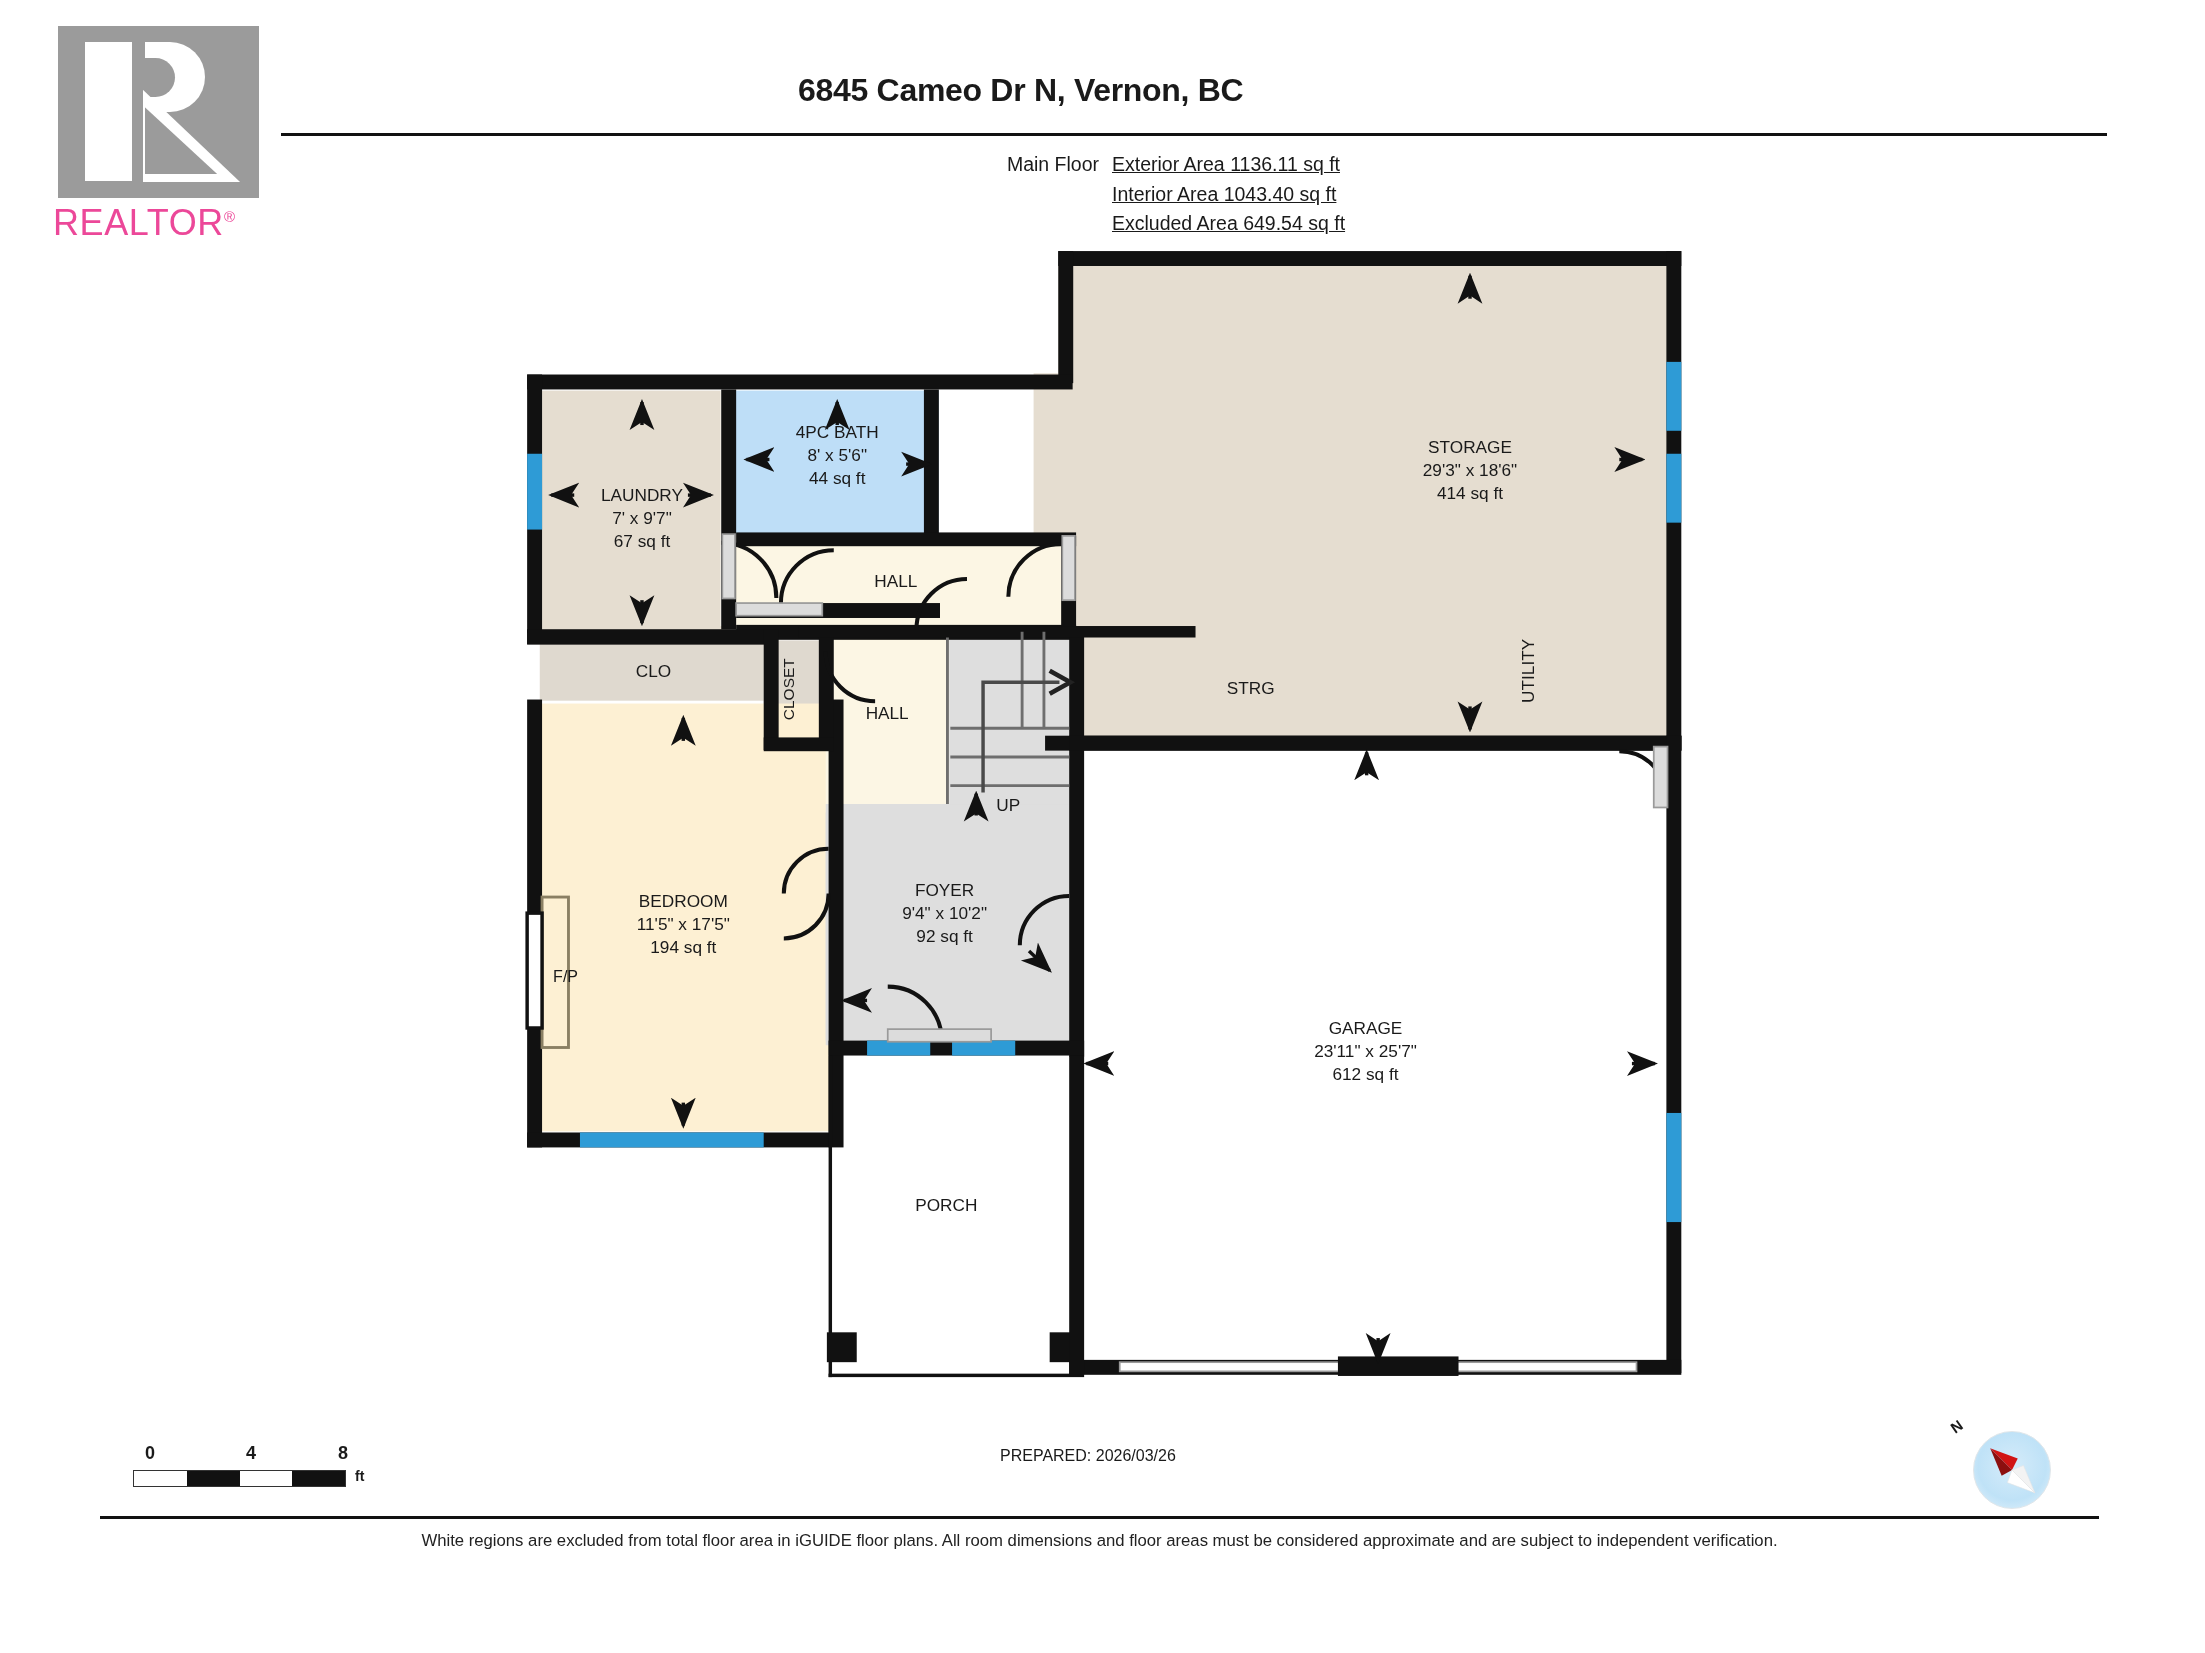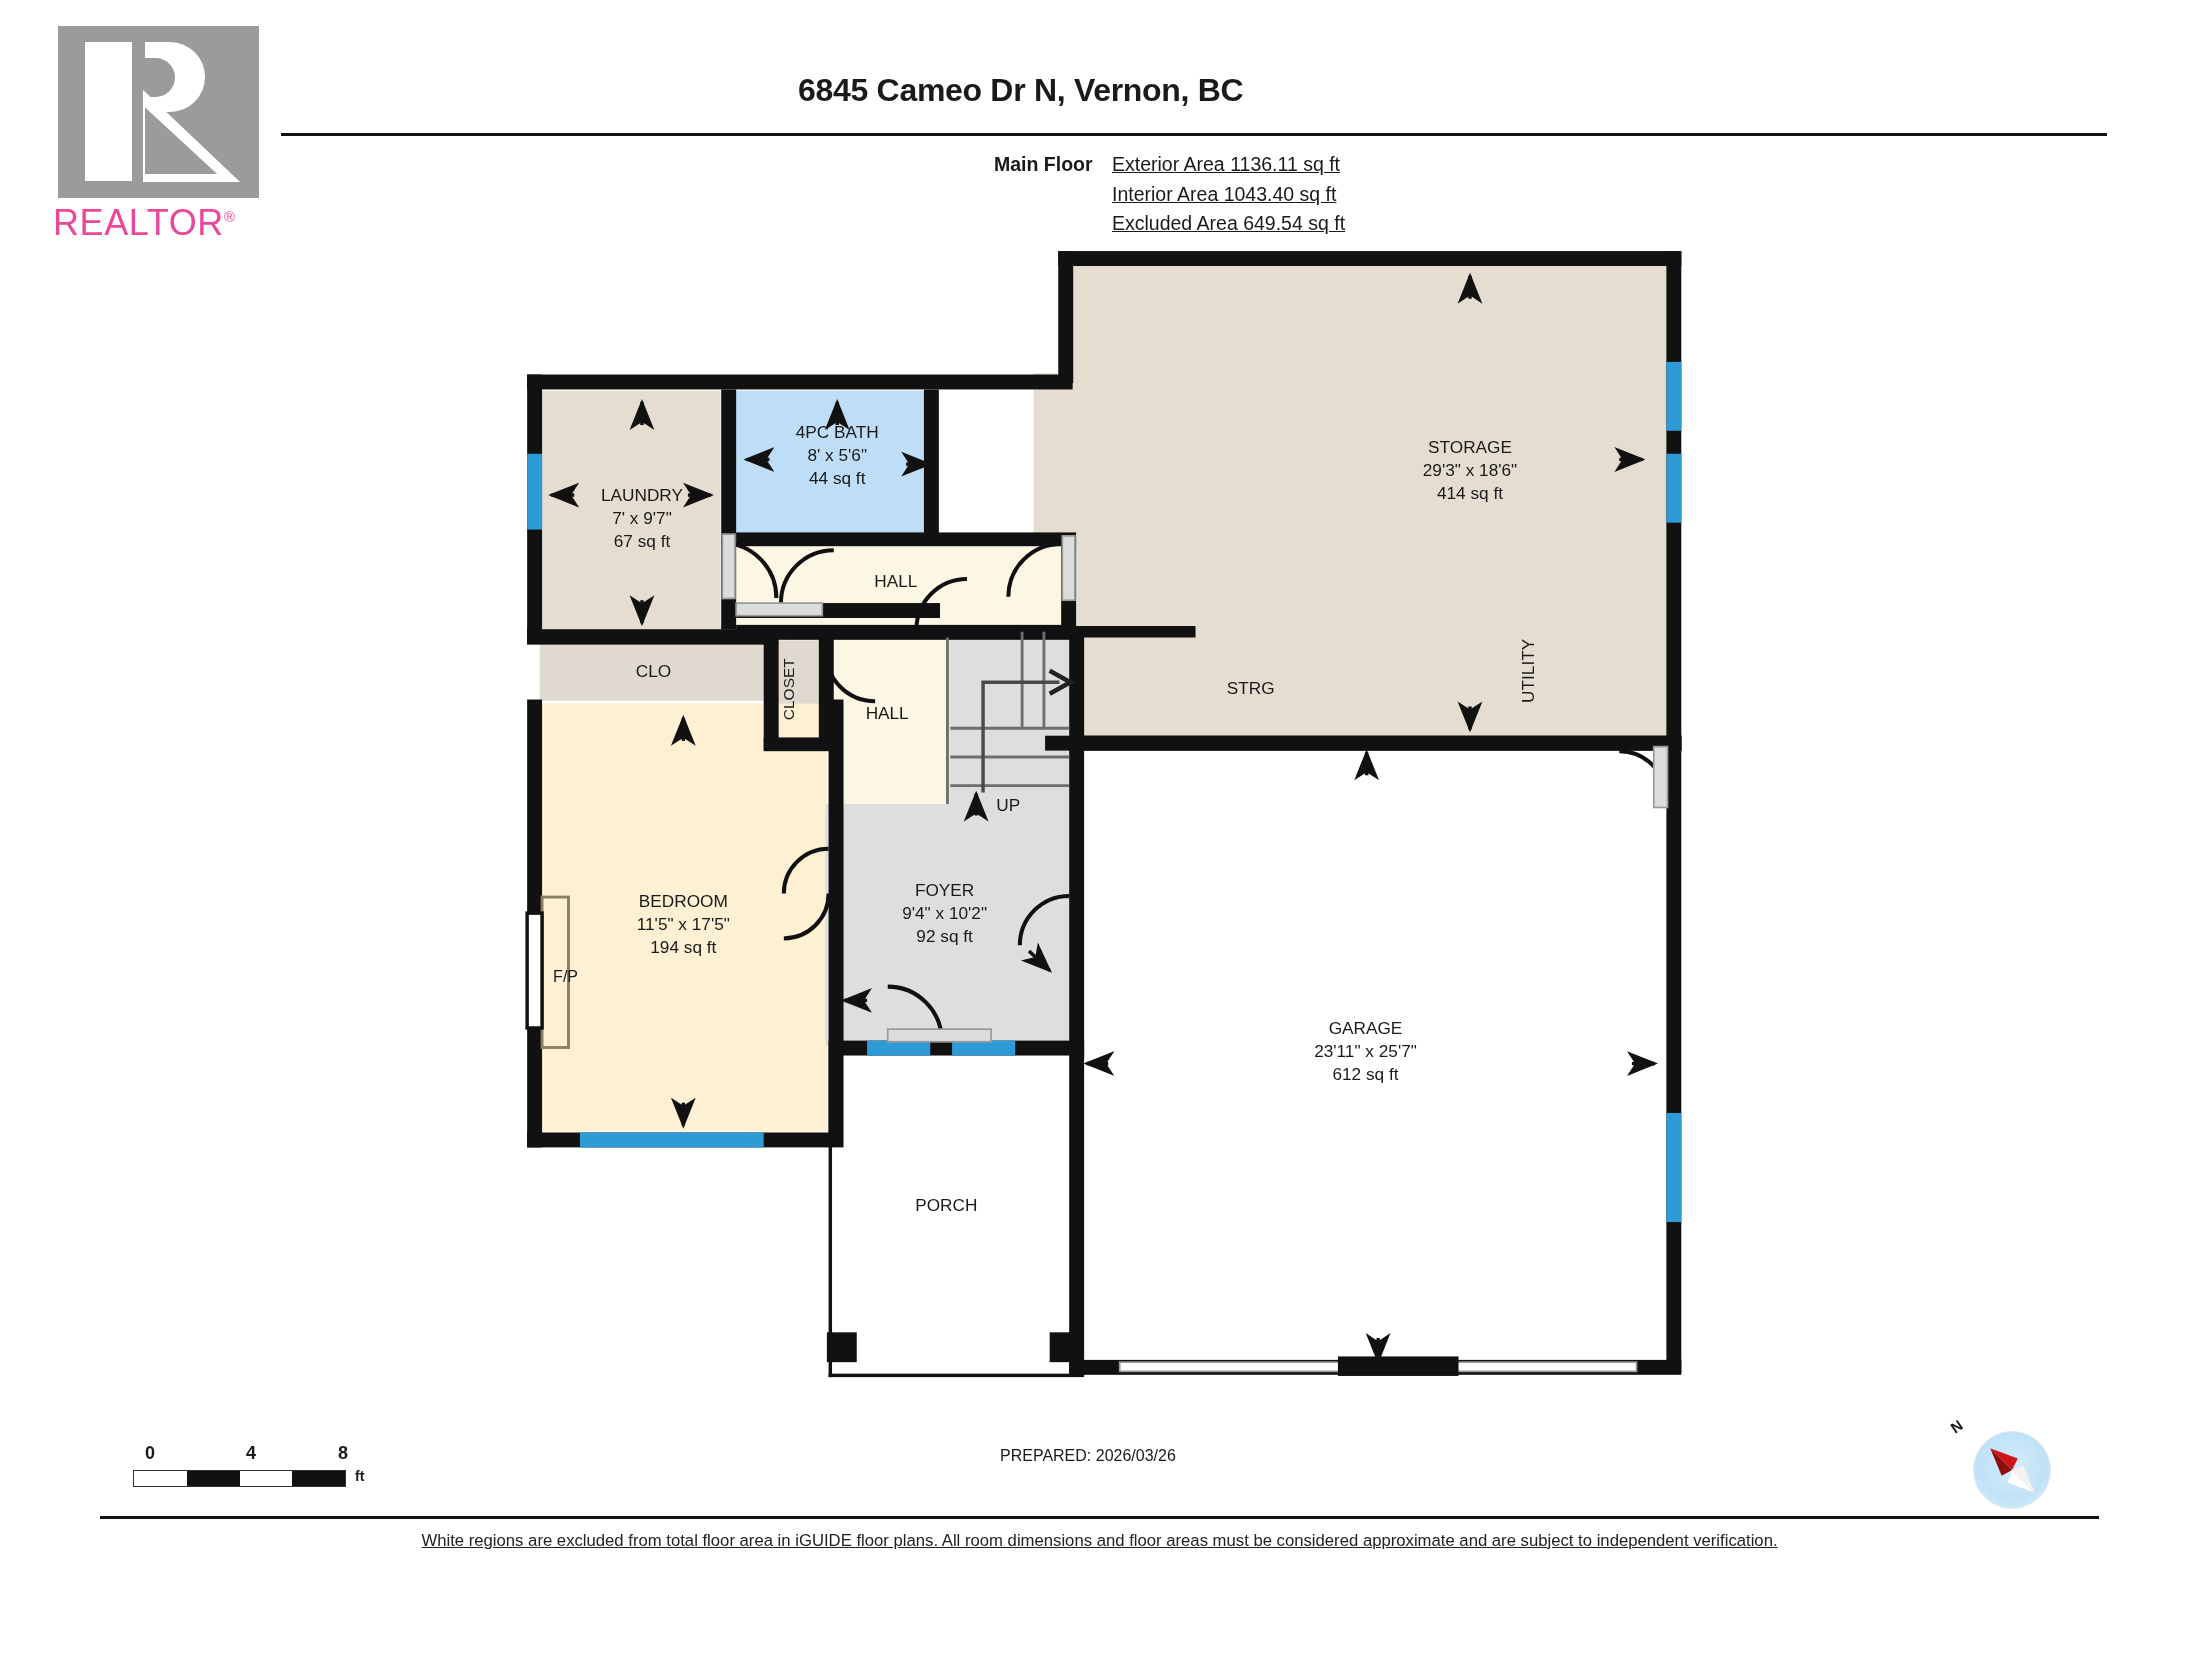--- a/index.html
+++ b/index.html
@@ -22,21 +22,21 @@
   #logo .word{position:absolute;left:0;top:176px;width:207px;
               font-size:36px;letter-spacing:0.6px;color:#ec4899;font-weight:400;}
   #logo .reg{font-size:15px;vertical-align:super;}
 
   #title{position:absolute;left:798px;top:72px;width:632px;text-align:left;
          font-size:32px;font-weight:bold;letter-spacing:-0.3px;}
   #hrule{position:absolute;left:281px;top:133px;width:1826px;height:3.4px;background:#111;}
 
   #summary{position:absolute;left:994px;top:150px;font-size:19.5px;line-height:1.52;}
   #summary .srow{display:flex;}
-  #summary .slabel{width:118px;font-weight:bold;text-align:left;}
+  #summary .slabel{width:118px;font-weight:normal;text-align:center;}
   #summary .sval{text-align:left;text-decoration:underline;}
 
   
   #plan{position:absolute;left:0;top:0;width:2205px;height:1654px;}
 
   
   #scalebar{position:absolute;left:133px;top:1470px;width:211px;height:15px;
             border:1.1px solid #333;display:flex;background:#fff;}
   #scalebar i{flex:1;display:block;}
   #scalebar i.on{background:#111;}
@@ -47,21 +47,21 @@
 
   #compass{position:absolute;left:1973px;top:1431px;width:80px;height:80px;}
   #compass .ring{position:absolute;left:0;top:0;width:78px;height:78px;border-radius:50%;
     background:radial-gradient(circle at 50% 45%,#d6ecfa 0%,#bfe2f7 60%,#e8f4fc 100%);
     border:1.7px solid #dfe6ea;box-sizing:border-box;}
   #compass .nlabel{position:absolute;left:-22px;top:-12.6px;font-size:15px;font-weight:bold;
     transform:rotate(-35deg);}
 
   #footrule{position:absolute;left:100px;top:1516px;width:1999px;height:2.9px;background:#111;}
   #disclaimer{position:absolute;left:100px;top:1531px;width:1999px;text-align:center;
-              font-size:16.7px;color:#222;text-decoration:underline;}
+              font-size:16.7px;color:#222;}
 </style>
 </head>
 <body>
 
 <div id="logo">
   <div class="mark">
     <div class="bar-left"></div>
     <div class="r-stem"></div>
     <div class="r-bowl"></div>
     <div class="r-bowl-in"></div>

